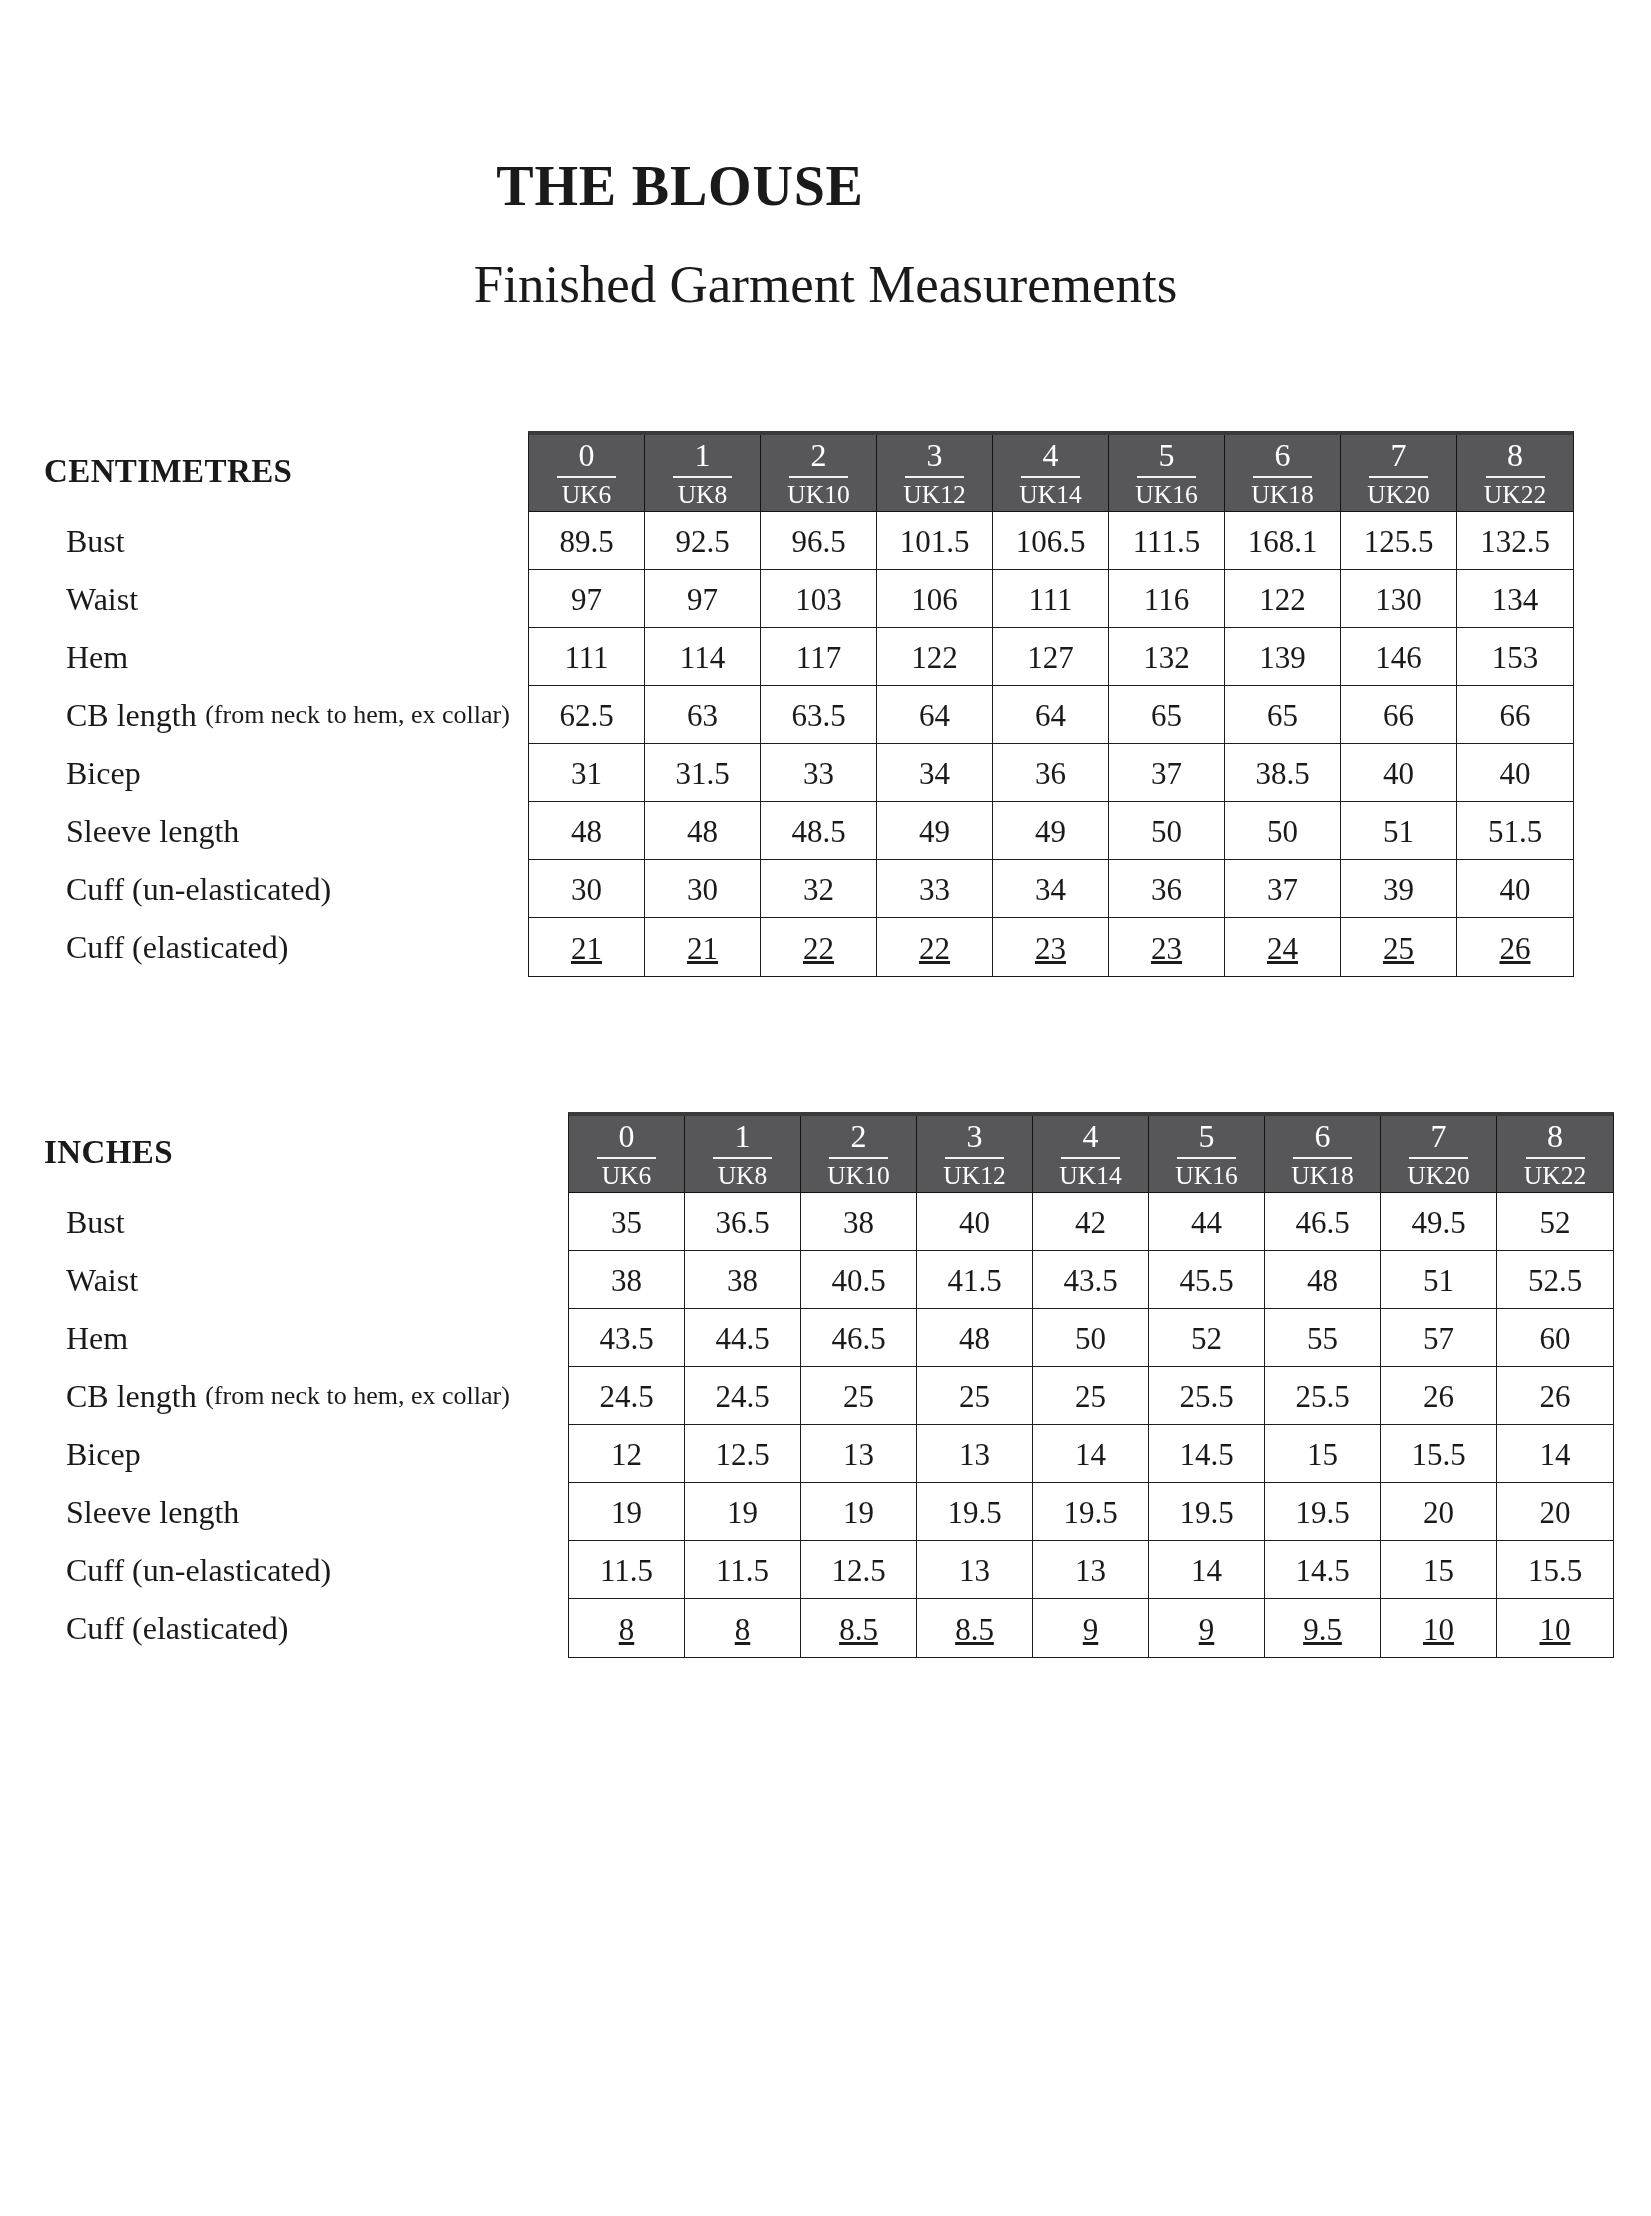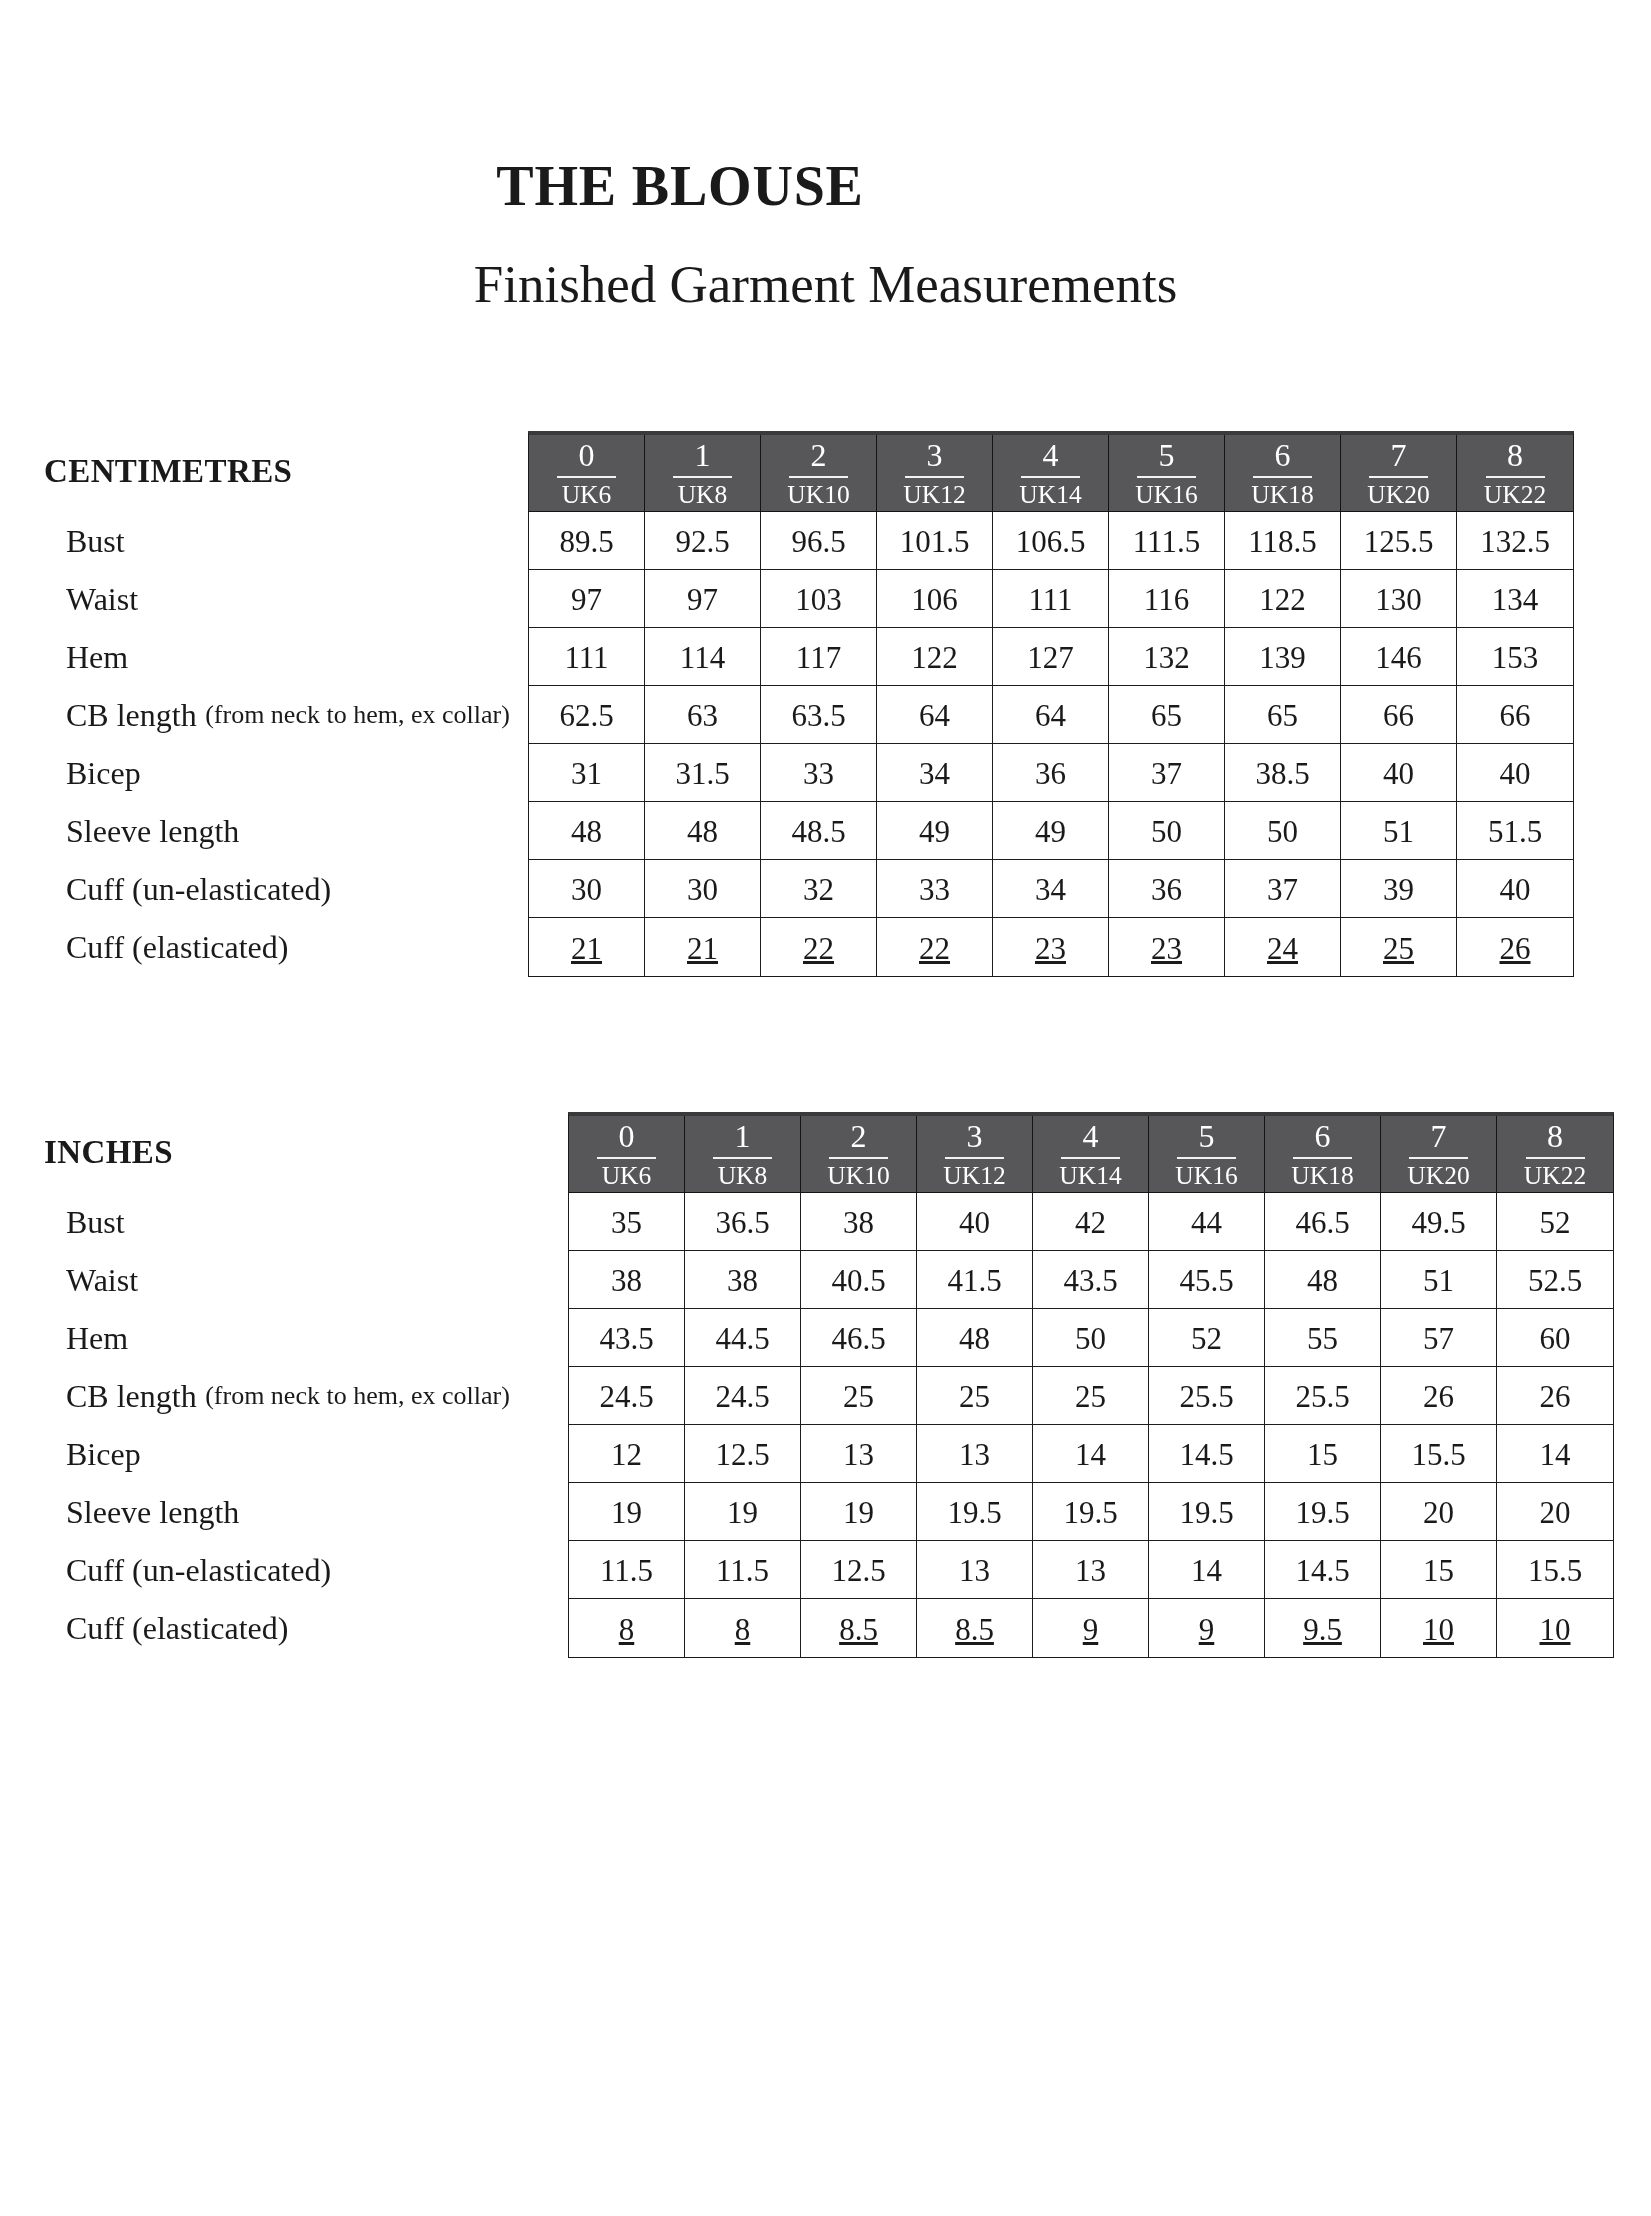--- a/index.html
+++ b/index.html
@@ -204,21 +204,21 @@
           <div class="size-num">8</div>
           <div class="frac-bar"></div>
           <div class="uk-label">UK22</div>
         </div>
         <div class="dcell">89.5</div>
         <div class="dcell">92.5</div>
         <div class="dcell">96.5</div>
         <div class="dcell">101.5</div>
         <div class="dcell">106.5</div>
         <div class="dcell">111.5</div>
-        <div class="dcell">118.5</div>
+        <div class="dcell">168.1</div>
         <div class="dcell">125.5</div>
         <div class="dcell">132.5</div>
         <div class="dcell">97</div>
         <div class="dcell">97</div>
         <div class="dcell">103</div>
         <div class="dcell">106</div>
         <div class="dcell">111</div>
         <div class="dcell">116</div>
         <div class="dcell">122</div>
         <div class="dcell">130</div>

